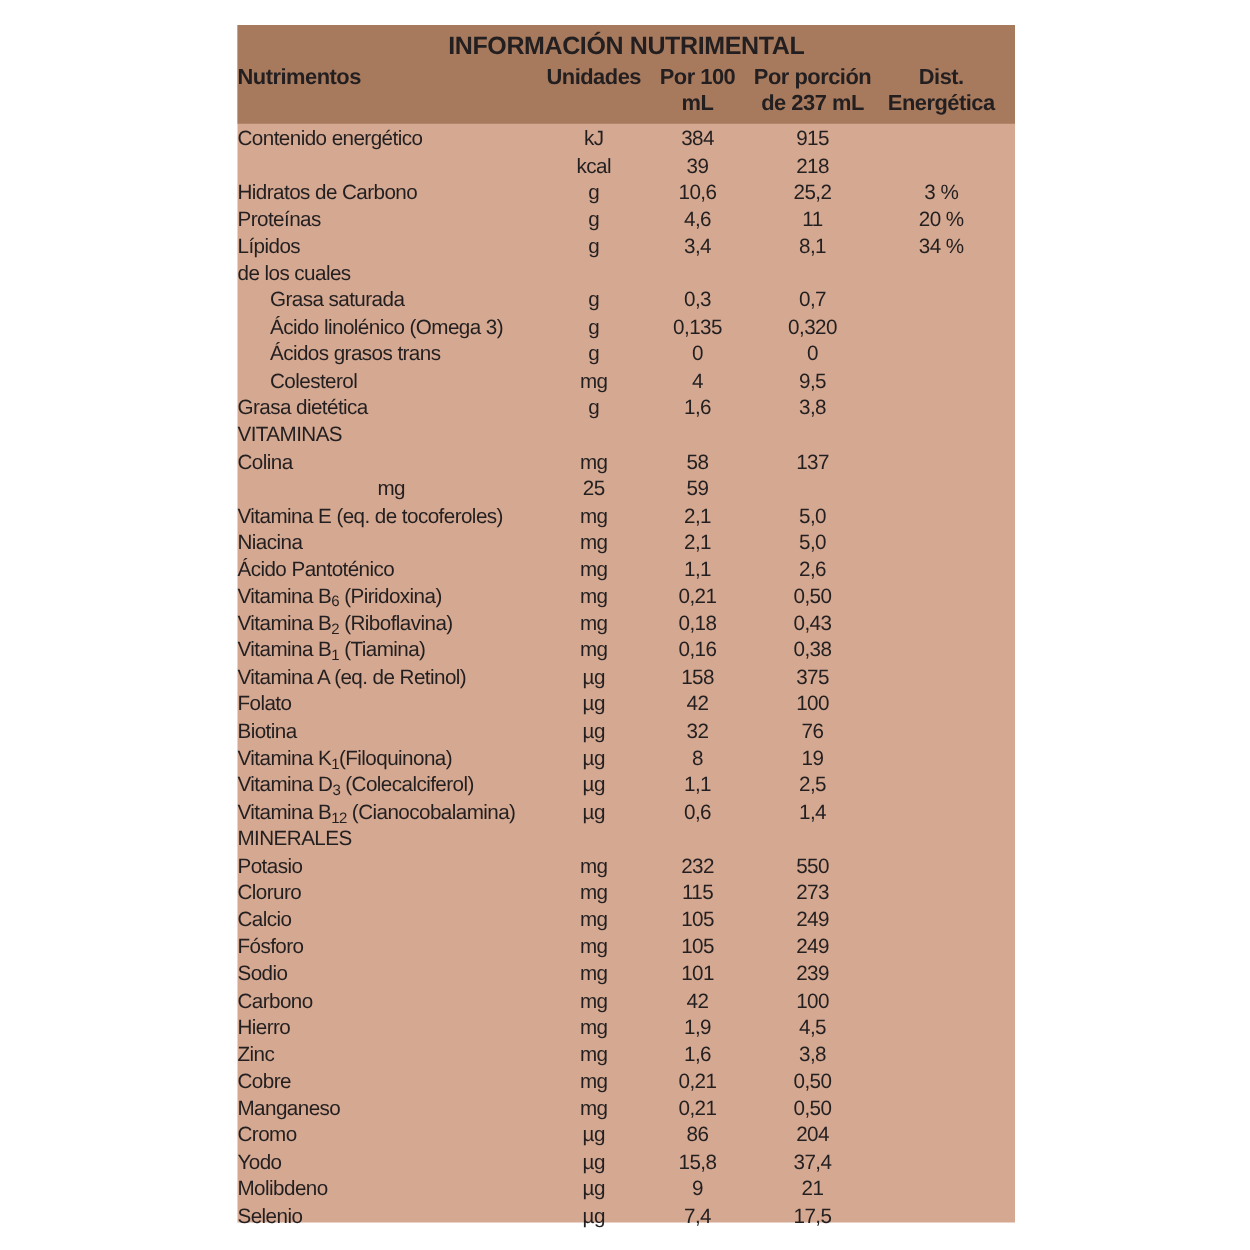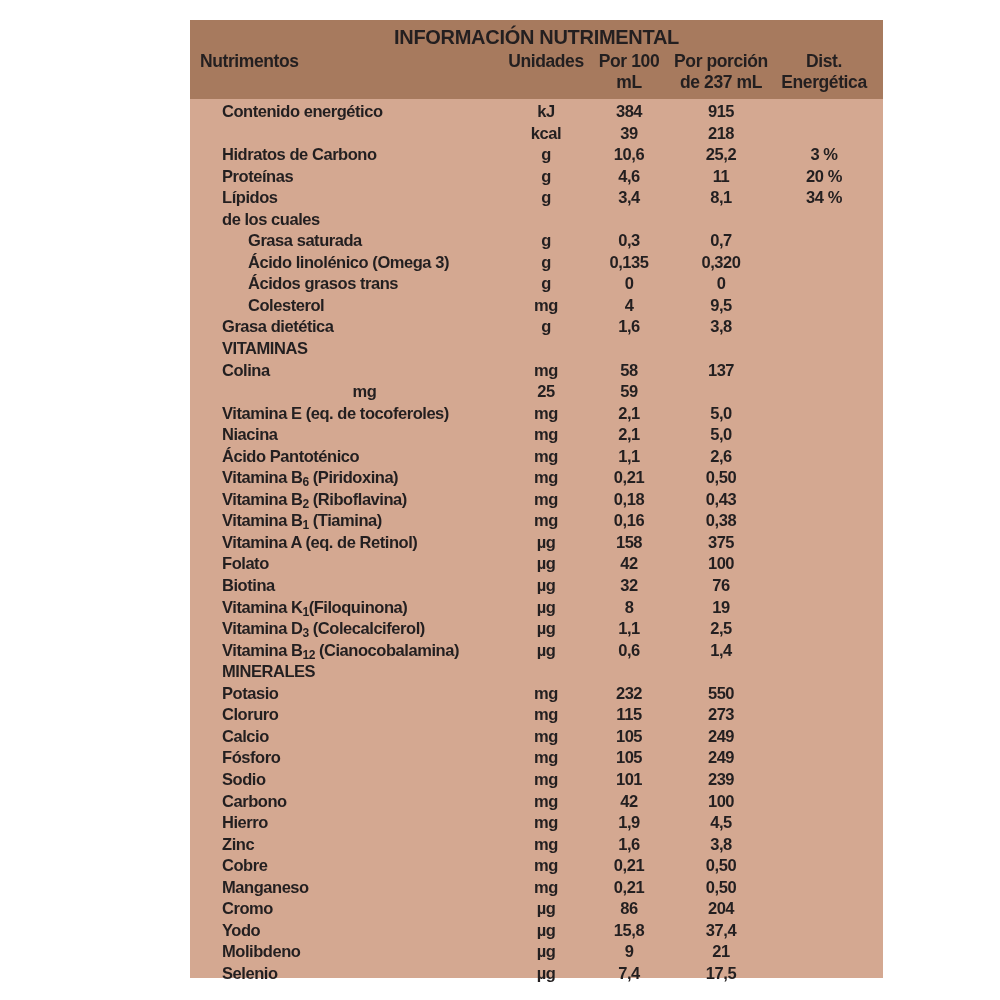--- a/index.html
+++ b/index.html
@@ -12,62 +12,61 @@
   }
   .page {
     position: relative;
     width: 1000px;
     height: 1000px;
   }
   .label {
     position: absolute;
     left: 190px;
     top: 20px;
-    width: 693px;
+    width: 622px;
     height: 958px;
     background: #d4a891;
     color: #231f20;
   }
   .lheader {
     background: #a77a5e;
     padding: 5px 0 3px 0;
   }
   .title {
     text-align: center;
     font-weight: bold;
     font-size: 20px;
     letter-spacing: -0.3px;
     line-height: 24px;
   }
   .grid {
     display: grid;
     grid-template-columns: 1fr 78px 88px 96px 110px;
-    padding-left: 10px;
+    padding-left: 0;
     padding-right: 4px;
   }
   .colheads {
     font-weight: bold;
     font-size: 17.5px;
     letter-spacing: -0.4px;
     line-height: 21px;
     padding-top: 2px;
     padding-bottom: 3px;
   }
   .ch { text-align: center; }
   .ch.namecol { text-align: left; }
   .ch span { display: block; }
   .rows { padding-top: 2px; }
   .row {
-    font-weight: bold;
+    font-weight: normal;
     font-size: 16.5px;
     letter-spacing: -0.45px;
     line-height: 21.55px;
     height: 21.55px;
     white-space: nowrap;
-    margin-left: 22px;
   }
   .cell { text-align: center; overflow: visible; }
   .cell.namecell { text-align: left; min-width: 0; }
   .cell.indent1 { padding-left: 26px; }
   sub.vsub {
     font-size: 12px;
     vertical-align: baseline;
     position: relative;
     bottom: -3px;
     letter-spacing: -0.5px;

